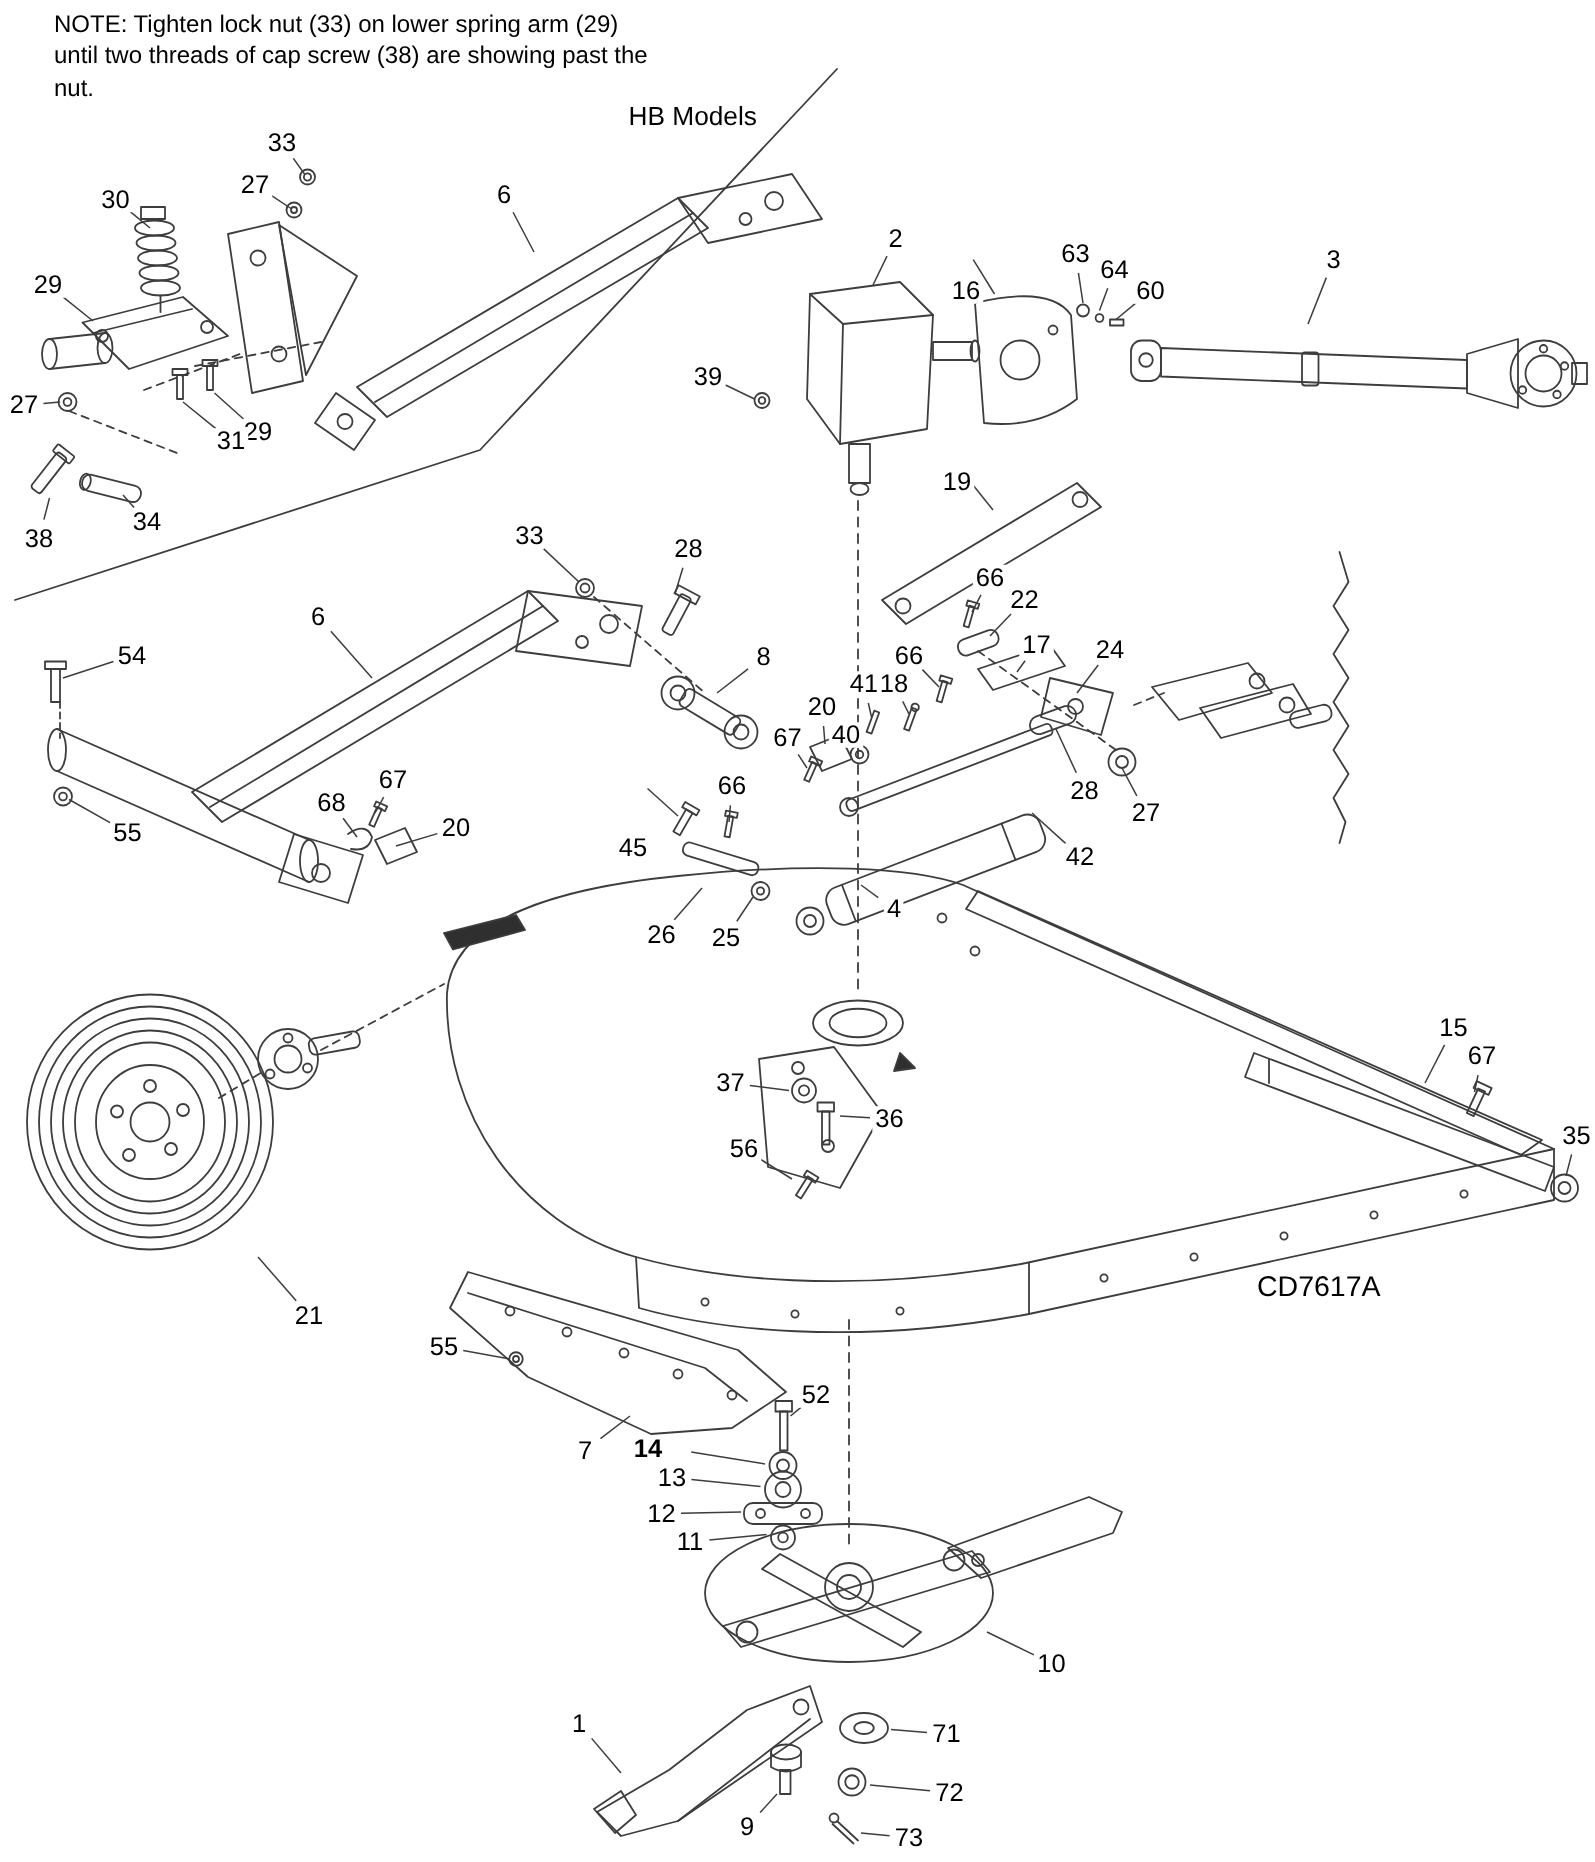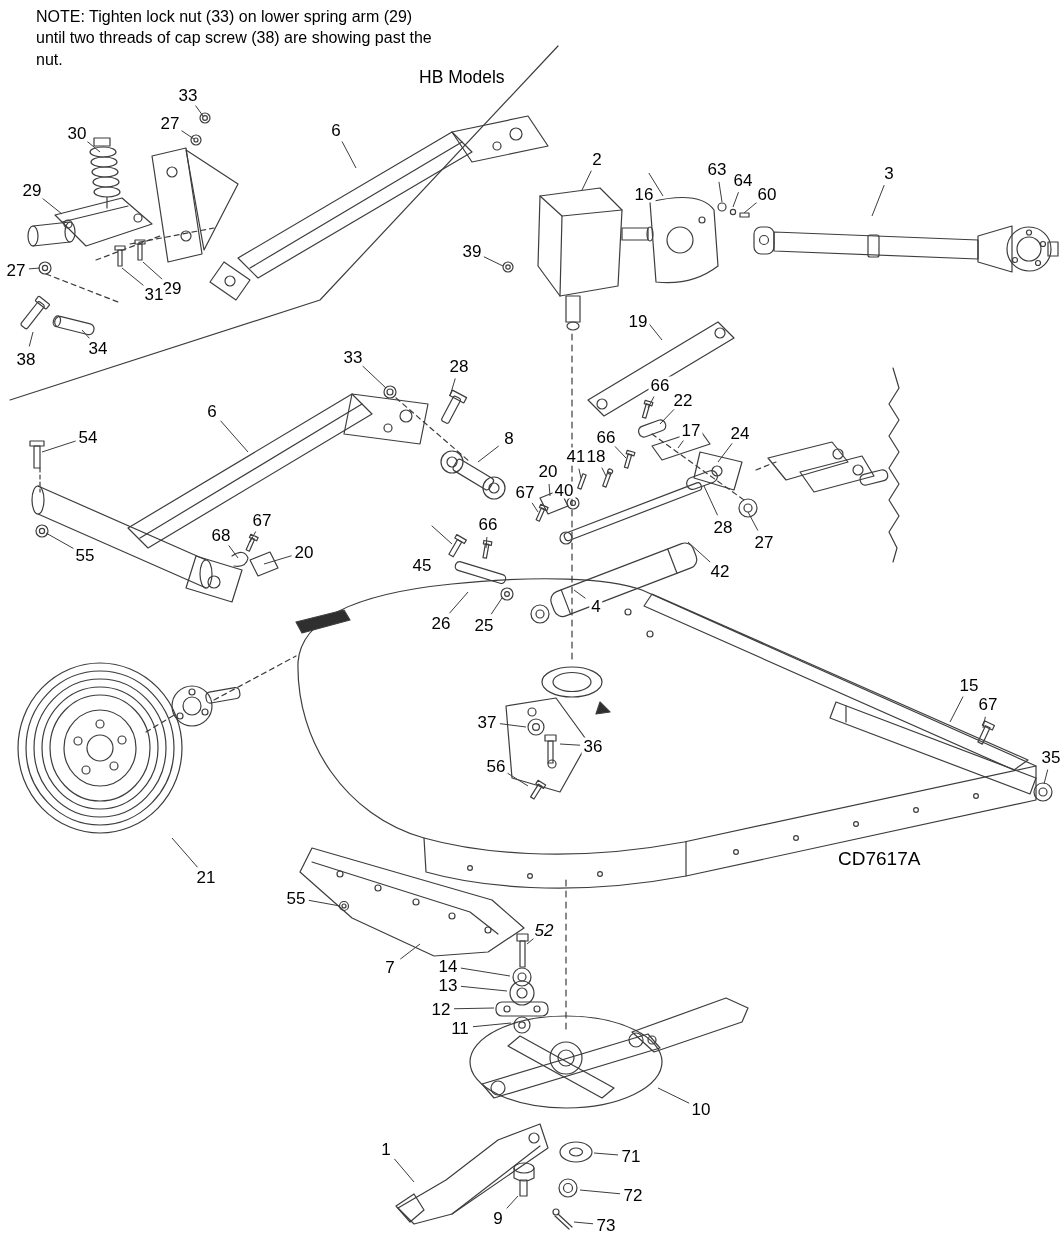--- a/index.html
+++ b/index.html
@@ -480,22 +480,22 @@
       <span class="callout" style="left: 484px; top: 625px;">25</span>
       <span class="callout" style="left: 969px; top: 685px;">15</span>
       <span class="callout" style="left: 988px; top: 704px;">67</span>
       <span class="callout" style="left: 1051px; top: 757px;">35</span>
       <span class="callout" style="left: 487px; top: 722px;">37</span>
       <span class="callout" style="left: 593px; top: 746px;">36</span>
       <span class="callout" style="left: 496px; top: 766px;">56</span>
       <span class="callout" style="left: 206px; top: 877px;">21</span>
       <span class="callout" style="left: 296px; top: 898px;">55</span>
       <span class="callout" style="left: 390px; top: 967px;">7</span>
-      <span class="callout" style="left: 544px; top: 930px; font-style: italic;">52</span>
-      <span class="callout" style="left: 448px; top: 966px;">14</span>
+      <span class="callout" style="left: 544px; top: 930px;">52</span>
+      <span class="callout" style="left: 432px; top: 966px; font-weight: bold;">14</span>
       <span class="callout" style="left: 448px; top: 985px;">13</span>
       <span class="callout" style="left: 441px; top: 1009px;">12</span>
       <span class="callout" style="left: 460px; top: 1028px;">11</span>
       <span class="callout" style="left: 701px; top: 1109px;">10</span>
       <span class="callout" style="left: 386px; top: 1149px;">1</span>
       <span class="callout" style="left: 631px; top: 1156px;">71</span>
       <span class="callout" style="left: 498px; top: 1218px;">9</span>
       <span class="callout" style="left: 633px; top: 1195px;">72</span>
       <span class="callout" style="left: 606px; top: 1225px;">73</span>
     </div>

